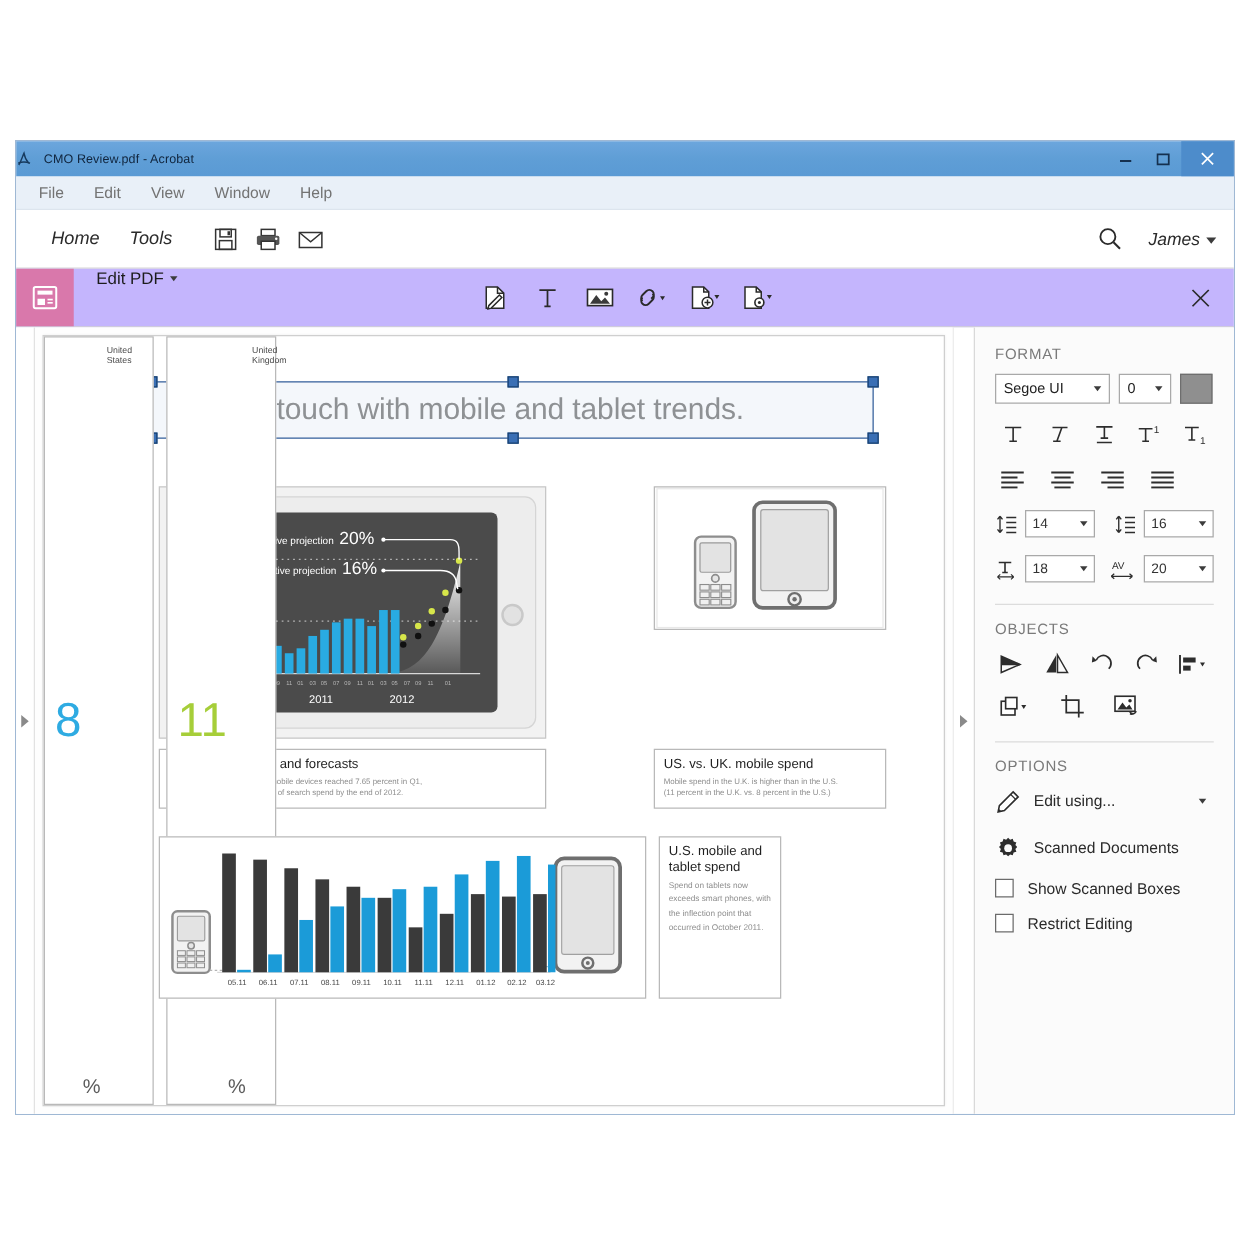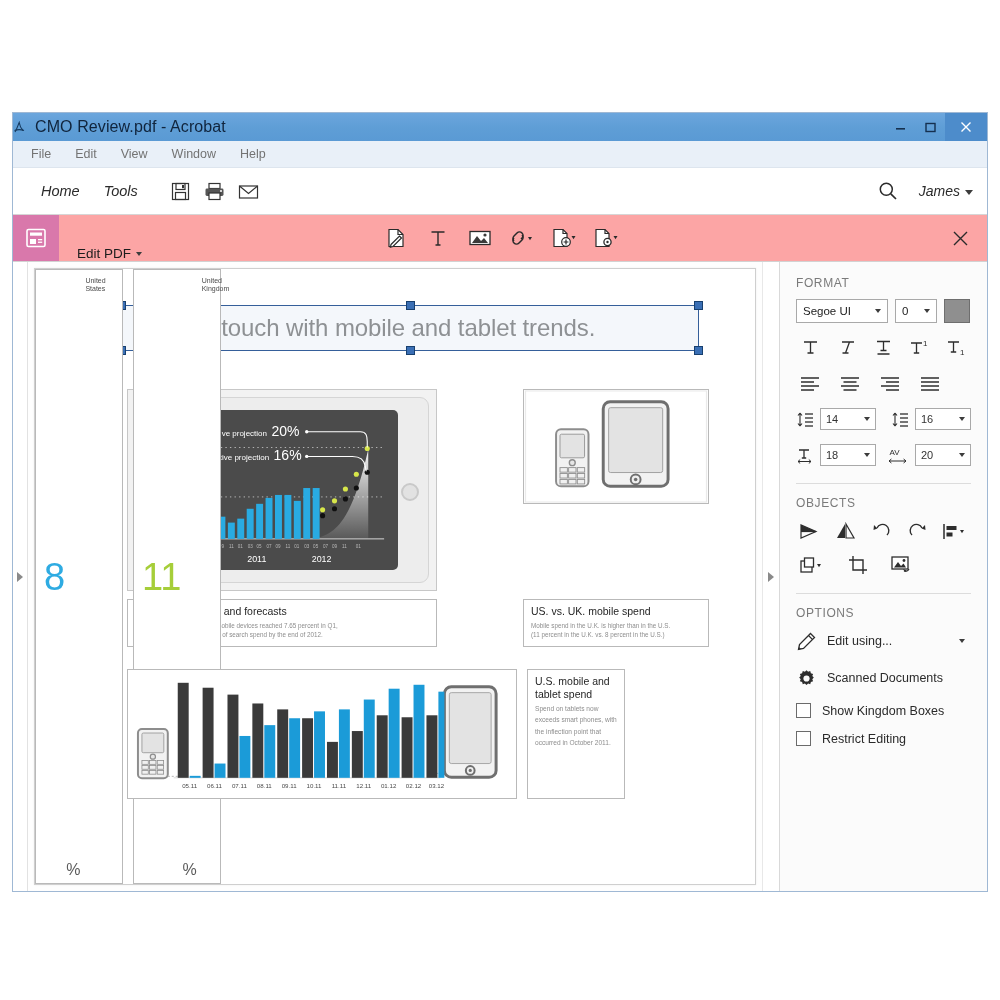--- a/index.html
+++ b/index.html
@@ -22,21 +22,21 @@
 
   
   .titlebar {
     height: 28px;
     background: linear-gradient(to bottom, #6ca6dd 0%, #5f9ed6 50%, #5a9ad4 100%);
     display: flex; align-items: center;
     position: relative;
     flex: 0 0 auto;
   }
   .title-icon { width: 22px; text-align: center; color: #173a5e; font-size: 13px; line-height: 1; }
-  .title-text { font-size: 16px; color: #10243c; letter-spacing: .1px; }
+  .title-text { font-size: 10px; color: #10243c; letter-spacing: .1px; }
   .wincontrols { position: absolute; right: 0; top: 0; height: 28px; display: flex; }
   .wincontrols > div {
     width: 30px; height: 28px;
     display: flex; align-items: center; justify-content: center;
     color: #15304f; font-size: 12px;
   }
   .wincontrols .close { background: #4d8ccb; width: 42px; color: #ffffff; font-size: 13px;}
 
   
   .menubar {
@@ -78,23 +78,23 @@
     color: #3a3a3a;
   }
   .nav-right { position: absolute; right: 14px; top: 0; height: 46px; display: flex; align-items: center; }
   .user-name { font-size: 14px; color: #2b2b2b; margin-left: 14px; }
   .caret { display: inline-block; margin-left: 5px; border-left: 4px solid transparent; border-right: 4px solid transparent; border-top: 5px solid #3c3c3c; vertical-align: middle;}
   .caret.sm { border-left-width:3px; border-right-width:3px; border-top-width:4px; }
 
   
   .toolbar {
     height: 46px;
-    background: #fca5a5;
+    background: #c4b5fd;
     border-bottom: 1px solid #d2d2d2;
-    display: flex; align-items: flex-end;
+    display: flex; align-items: flex-start;
     position: relative;
     flex: 0 0 auto;
   }
   .tool-badge {
     width: 46px; height: 46px;
     background: #d978ab;
     display: flex; align-items: center; justify-content: center;
     flex: 0 0 auto;
   }
   .tool-title { font-size: 13.5px; color: #1c1c1c; margin-left: 18px; }
@@ -842,21 +842,21 @@
           <svg width="19" height="19" viewBox="0 0 19 19">
               <path d="M9.5 1.2 l1.6 1.5 2.1 -.7 .7 2.2 2.2 .7 -.8 2.1 1.5 1.6 -1.5 1.6 .8 2.1 -2.2 .7 -.7 2.2 -2.1 -.7 -1.6 1.5 -1.6 -1.5 -2.1 .7 -.7 -2.2 -2.2 -.7 .8 -2.1 -1.5 -1.6 1.5 -1.6 -.8 -2.1 2.2 -.7 .7 -2.2 2.1 .7 z" fill="#2d2d2d"></path>
               <circle cx="9.5" cy="9.5" r="3.1" fill="#fbfbfb"></circle>
             </svg>
         </span>
         <span class="opt-label">Scanned Documents</span>
       </div>
 
       <div class="opt-row">
         <span class="chk"></span>
-        <span class="opt-label">Show Kingdom Boxes</span>
+        <span class="opt-label">Show Scanned Boxes</span>
       </div>
 
       <div class="opt-row">
         <span class="chk"></span>
         <span class="opt-label">Restrict Editing</span>
       </div>
 
     </div>
   </div>
 </div>

